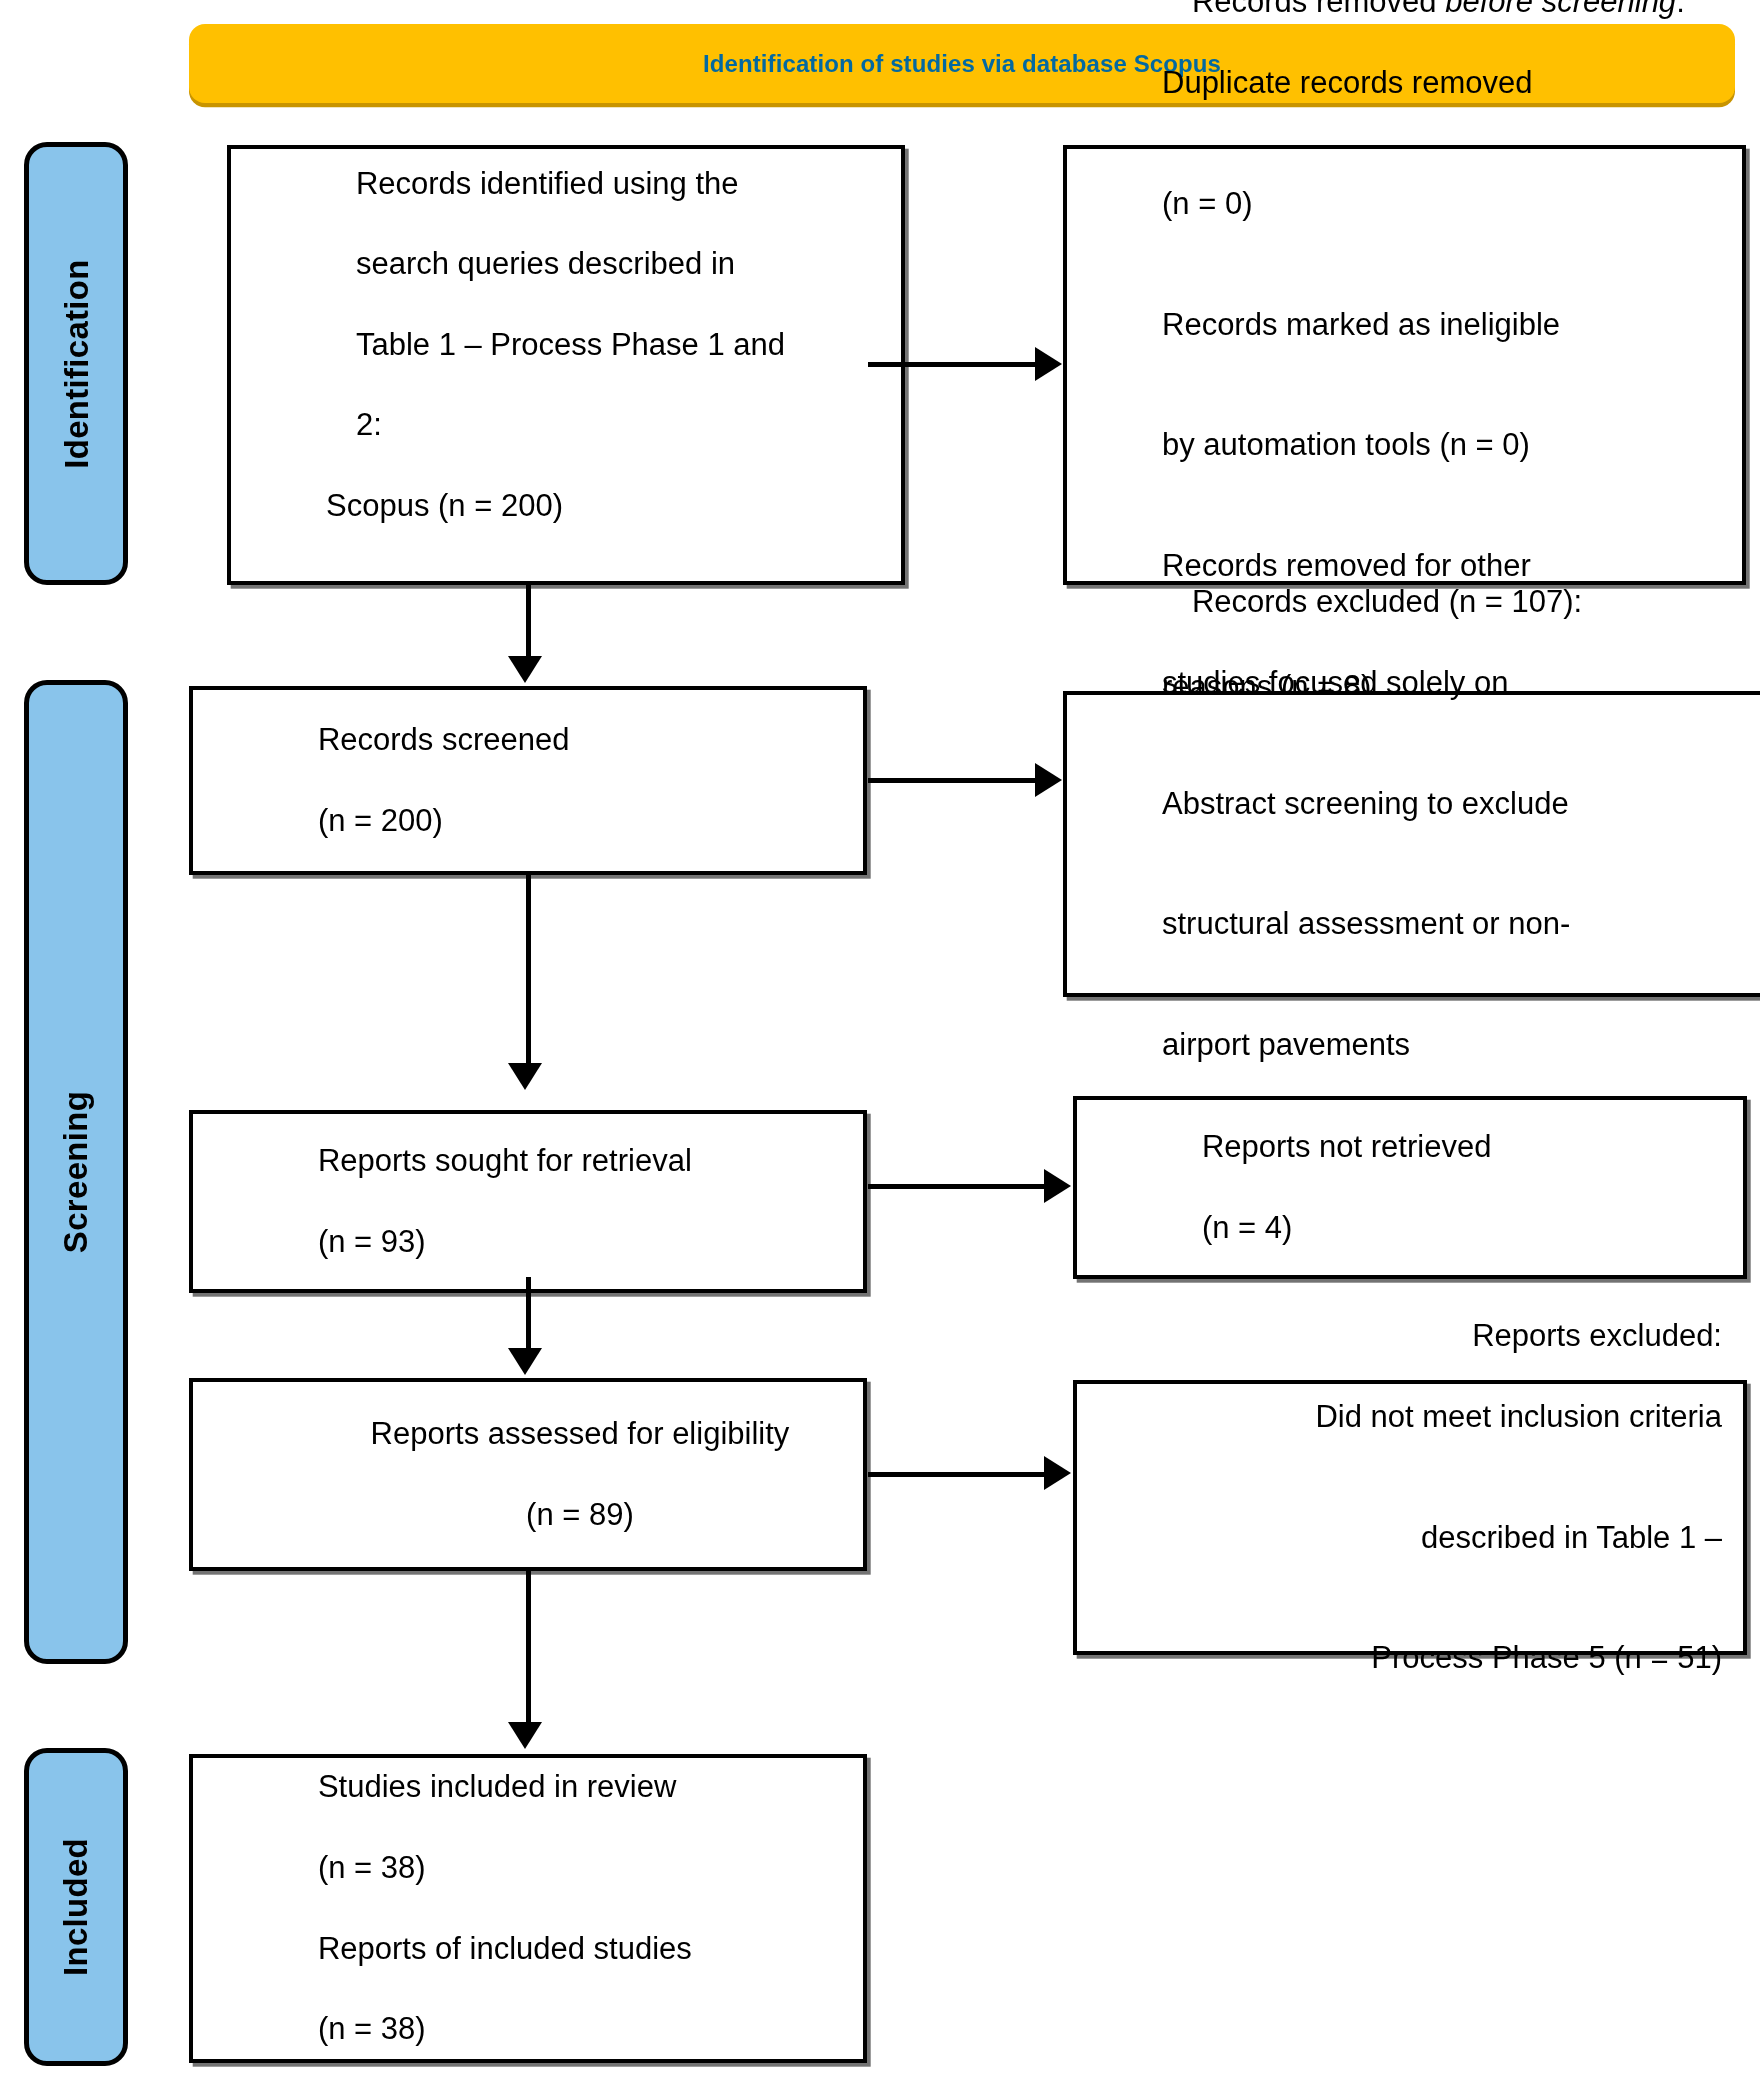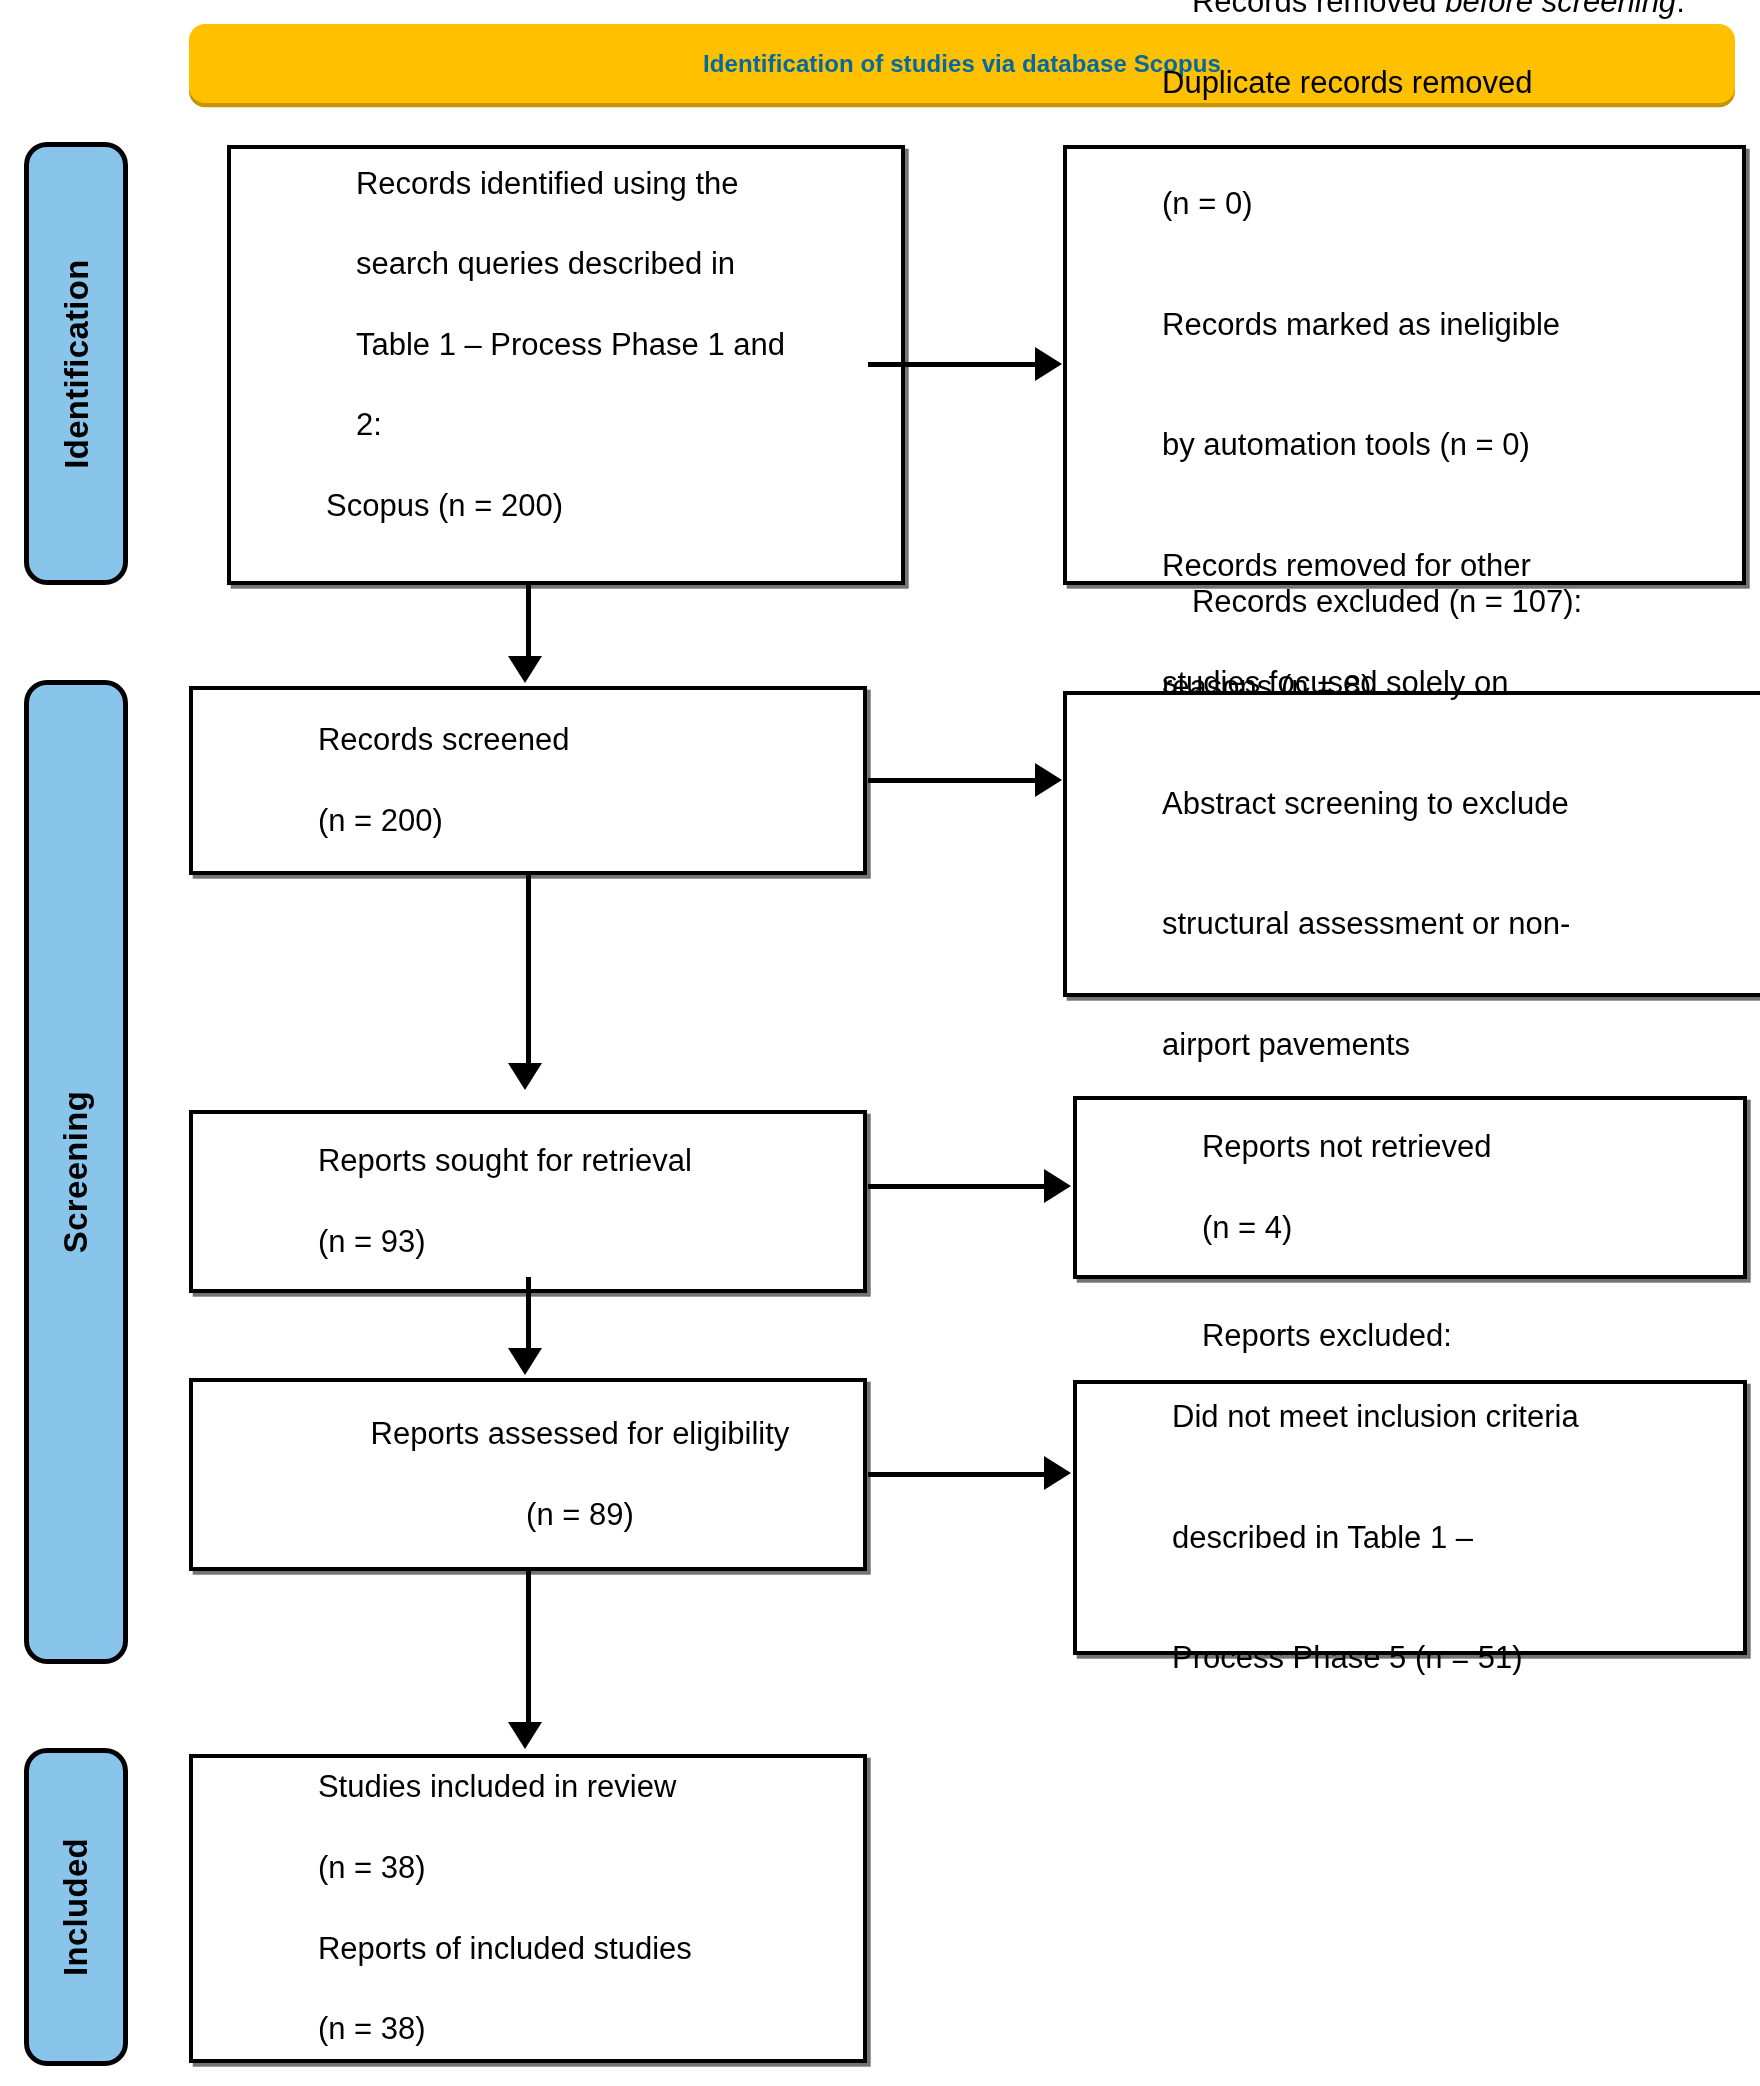--- a/index.html
+++ b/index.html
@@ -100,21 +100,21 @@
   #box-identified     { left: 189px; top: 145px;  width: 678px; height: 440px; margin-left: 38px; }
   #box-screened       { left: 189px; top: 686px; width: 678px; height: 189px; }
   #box-sought         { left: 189px; top: 1094px; width: 678px; height: 183px; margin-top: 16px; }
   #box-assessed       { left: 189px; top: 1378px; width: 678px; height: 193px; text-align: center; }
   #box-included       { left: 189px; top: 1754px; width: 678px; height: 309px; }
 
   
   #box-removed        { left: 1063px; top: 145px;  width: 683px; height: 440px; }
   #box-excluded-rec   { left: 1063px; top: 691px; width: 737px; height: 306px; }
   #box-notretrieved   { left: 1073px; top: 1096px; width: 674px; height: 183px; }
-  #box-excluded-rep   { left: 1073px; top: 1380px; width: 674px; height: 275px; }
+  #box-excluded-rep   { left: 1073px; top: 1380px; width: 674px; height: 275px; text-align: right; }
 
   
   .vline {
     position: absolute;
     width: 4.9px;
     background: #000;
   }
   .vhead {
     position: absolute;
     width: 0; height: 0;

